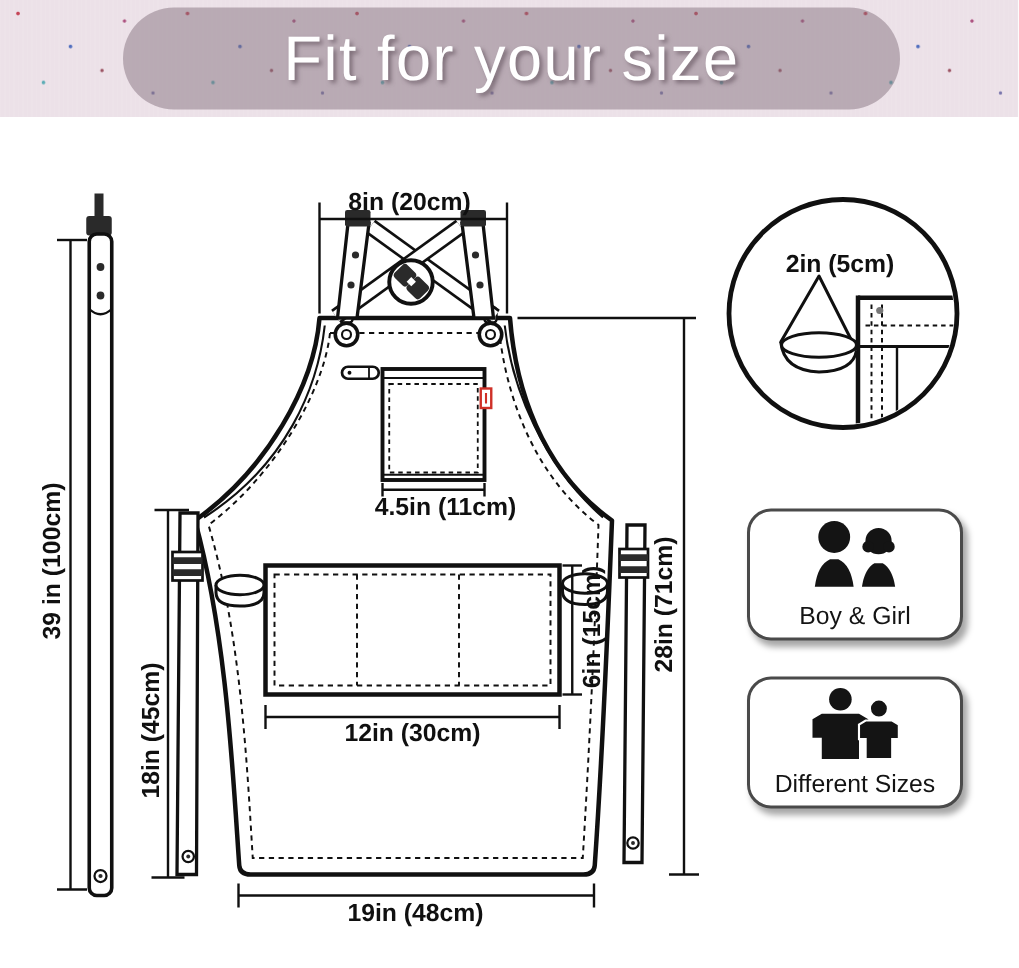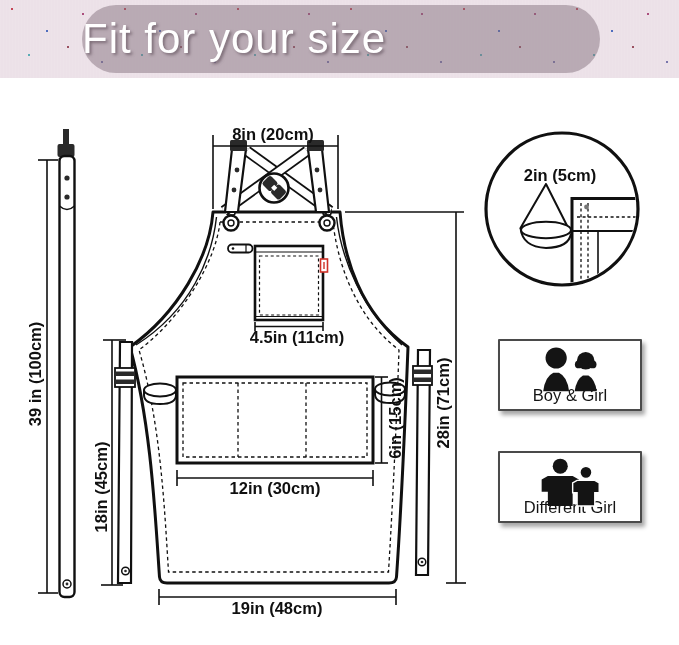--- a/index.html
+++ b/index.html
@@ -12,31 +12,31 @@
       radial-gradient(circle at 12px 9px, rgba(190,40,60,.85) 0 .9px, transparent 1.5px),
       radial-gradient(circle at 47px 31px, rgba(40,80,180,.8) 0 .9px, transparent 1.5px),
       radial-gradient(circle at 83px 14px, rgba(150,30,90,.75) 0 .8px, transparent 1.4px),
       radial-gradient(circle at 29px 55px, rgba(30,150,160,.7) 0 .9px, transparent 1.5px),
       radial-gradient(circle at 68px 47px, rgba(120,20,40,.7) 0 .8px, transparent 1.4px),
       radial-gradient(circle at 102px 62px, rgba(60,60,140,.65) 0 .8px, transparent 1.4px),
       repeating-linear-gradient(90deg, rgba(255,255,255,.06) 0 1px, transparent 1px 3px);
     background-size:113px 73px,113px 73px,113px 73px,113px 73px,113px 73px,113px 73px,auto;}
   .banner-pill{position:absolute;left:82px;top:5px;width:518px;height:68px;border-radius:34px;
     background:rgba(128,109,122,0.47);}
-  .banner-title{margin:0;height:68px;line-height:68px;text-align:left;
+  .banner-title{margin:0;height:68px;line-height:68px;text-align:center;
     font-size:42px;font-weight:400;letter-spacing:1px;color:#ffffff;
     text-shadow:2px 2px 3px rgba(105,90,100,0.75);}
   
   .diagram-svg{position:absolute;top:0;left:0;}
   .dim{font-family:"Liberation Sans",sans-serif;font-weight:700;font-size:16.5px;fill:#101010;}
   .dline{stroke:#101010;stroke-width:1.6;}
   .dashline{stroke:#101010;stroke-width:1.3;stroke-dasharray:3.5,3;fill:none;}
   
-  .card{position:absolute;left:498px;width:144px;height:72px;background:#fff;
-    border:2px solid #4a4a4a;border-radius:1px;box-shadow:3px 4px 4px rgba(0,0,0,0.35);
+  .card{position:absolute;left:498px;width:144px;height:88px;background:#fff;
+    border:2px solid #4a4a4a;border-radius:16px;box-shadow:3px 4px 4px rgba(0,0,0,0.35);
     display:flex;flex-direction:column;align-items:center;justify-content:flex-end;
     box-sizing:border-box;padding-bottom:4px;}
   .card-icon{position:absolute;top:5px;left:50%;transform:translateX(-50%);}
   .card-label{font-size:16.5px;color:#141414;line-height:20px;}
 </style>
 </head>
 <body>
 
 <div class="stage">
 
@@ -244,17 +244,17 @@
 
   <div class="card" style="top:451px">
     <svg class="card-icon" width="62" height="50" viewBox="0 0 70 56" fill="#141414">
       <circle cx="24" cy="9" r="8.5"></circle>
       <path d="M10,20 L38,20 L45,24 L45,38 L38,38 L38,54 L10,54 L10,38 L3,38 L3,24 Z"></path>
       <g stroke="#fff" stroke-width="1.6">
         <circle cx="53" cy="16" r="6.8"></circle>
         <path d="M43,25 L63,25 L68,28 L68,39 L63,39 L63,54 L43,54 L43,39 L38,39 L38,28 Z"></path>
       </g>
     </svg>
-    <div class="card-label">Different Girl</div>
+    <div class="card-label">Different Sizes</div>
   </div>
 
 
 </div>
 
 </body></html>

